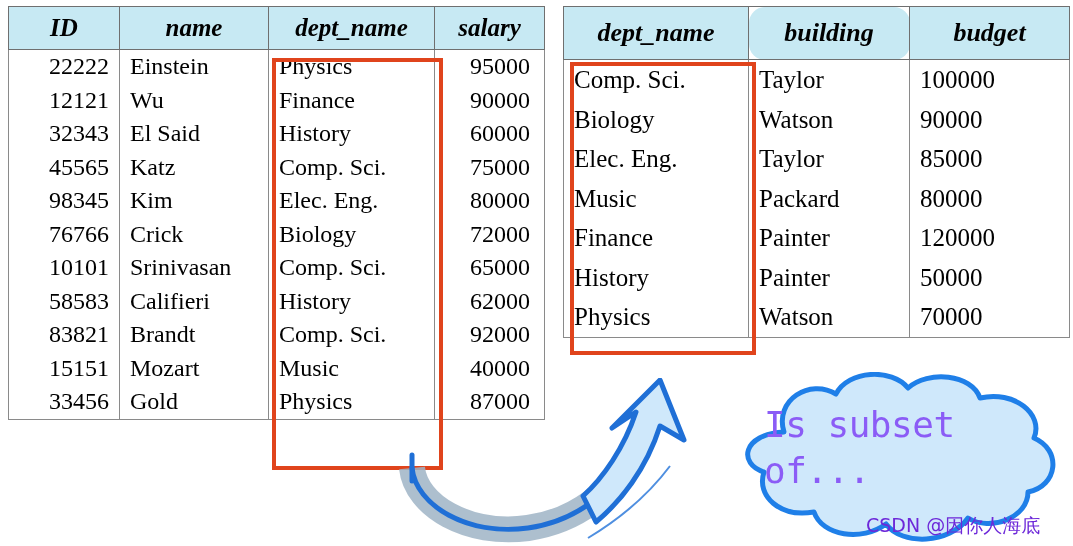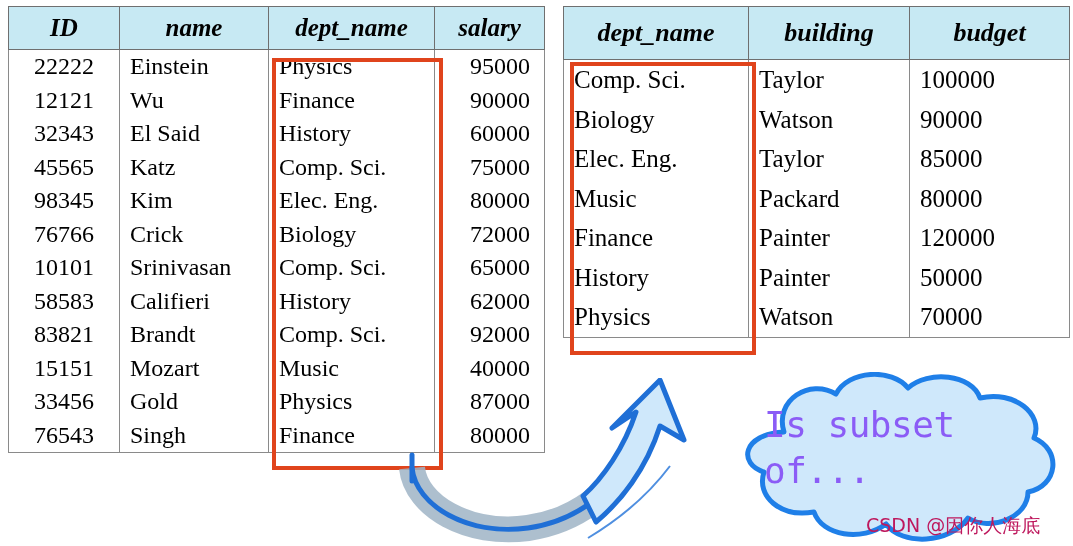--- a/index.html
+++ b/index.html
@@ -25,35 +25,35 @@
     border:1px solid #6f6f6f;
   }
   .db-table tbody td{border-top:none;border-bottom:none;}
   .db-table tbody tr:first-child td{border-top:1px solid #8a8a8a;}
   .db-table tbody tr:last-child td{border-bottom:1px solid #8a8a8a;}
 
   
   #instructor-table{left:8px;top:6px;}
   #instructor-table thead th{height:42px;font-size:25px;}
   #instructor-table tbody td{height:33.5px;font-size:24px;line-height:33.5px;}
-  #instructor-table .c-id{width:90px;text-align:center;}
+  #instructor-table .c-id{width:90px;text-align:right;}
   #instructor-table .c-name{width:128px;text-align:left;}
   #instructor-table .c-dept{width:145px;text-align:left;}
   #instructor-table .c-sal{width:85px;text-align:right;padding-right:14px;margin-left:35px;}
   #instructor-table thead .c-id,
   #instructor-table thead .c-name,
   #instructor-table thead .c-dept,
   #instructor-table thead .c-sal{text-align:center;padding:0 10px;}
 
   
   #department-table{left:563px;top:6px;}
   #department-table thead th{height:52px;font-size:26px;}
   #department-table tbody td{height:39.5px;font-size:25px;line-height:39.5px;}
   #department-table .d-dept{width:164px;text-align:left;}
-  #department-table .d-bldg{width:140px;text-align:left;}
+  #department-table .d-bldg{width:140px;text-align:left;border-radius:16px;}
   #department-table .d-budget{width:135px;text-align:left;padding-right:14px;}
   #department-table thead .d-dept,
   #department-table thead .d-bldg,
   #department-table thead .d-budget{text-align:center;padding:0 10px;}
 
   
   .hl-box{position:absolute;border:4px solid #e0441c;pointer-events:none;}
   #highlight-left{left:272px;top:58px;width:163px;height:404px;}
   #highlight-right{left:570px;top:62px;width:178px;height:285px;}
 
@@ -62,21 +62,21 @@
   #subset-cloud{position:absolute;left:722px;top:372px;width:348px;height:174px;}
   #cloud-text{
     position:absolute;left:764px;top:402px;width:268px;
     font-family:"DejaVu Sans Mono","Liberation Mono",monospace;
     font-size:36px;line-height:46px;color:#8b5cf6;
     text-align:left;letter-spacing:-0.5px;
   }
   #watermark{
     position:absolute;left:866px;top:513px;
     font-family:"DejaVu Sans","Liberation Sans",sans-serif;
-    font-size:19px;color:#be185d;white-space:nowrap;
+    font-size:19px;color:#6d28d9;white-space:nowrap;
   }
 </style>
 </head>
 <body>
 
 <table class="db-table" id="instructor-table">
   <thead>
     <tr>
       <th class="c-id">ID</th>
       <th class="c-name">name</th>
@@ -143,26 +143,20 @@
         <td class="c-id">15151</td>
         <td class="c-name">Mozart</td>
         <td class="c-dept">Music</td>
         <td class="c-sal">40000</td>
       </tr>
       <tr>
         <td class="c-id">33456</td>
         <td class="c-name">Gold</td>
         <td class="c-dept">Physics</td>
         <td class="c-sal">87000</td>
-      </tr>
-      <tr>
-        <td class="c-id">76543</td>
-        <td class="c-name">Singh</td>
-        <td class="c-dept">Finance</td>
-        <td class="c-sal">80000</td>
       </tr>
     </tbody>
 </table>
 
 <table class="db-table" id="department-table">
   <thead>
     <tr>
       <th class="d-dept">dept_name</th>
       <th class="d-bldg">building</th>
       <th class="d-budget">budget</th>

